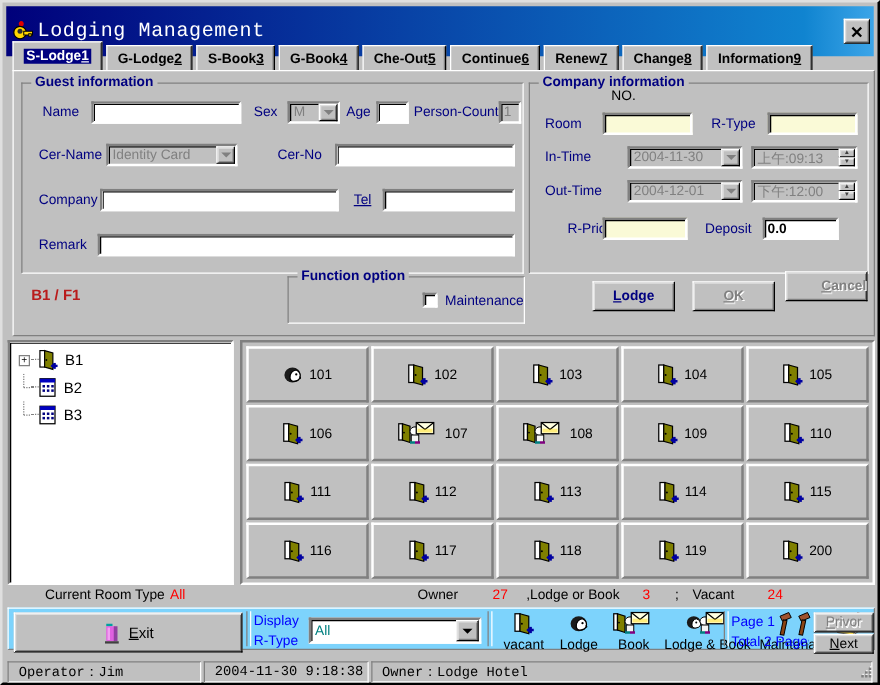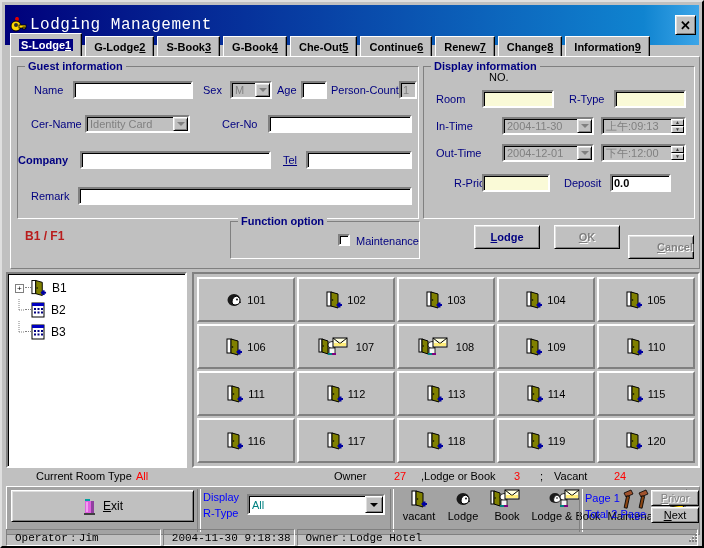--- a/index.html
+++ b/index.html
@@ -169,24 +169,24 @@
   }
   .cell .num{font-size:11px;color:#000;}
   
   .statusrow{
     position:absolute;left:4px;top:468px;width:694px;height:15px;
     font-size:11px;
   }
   .statusrow span{position:absolute;white-space:nowrap;}
   .red{color:#ff0000;}
   .toolbar{
-    position:absolute;left:4px;top:484px;width:694px;height:49px;
+    position:absolute;left:4px;top:484px;width:694px;height:34px;
     box-sizing:border-box;
     border:1px solid;border-color:#fff #808080 #808080 #fff;
-    background:#a3a3a3;
+    background:#7dd3fc;
   }
   .sep{position:absolute;width:2px;top:2px;bottom:2px;
     border-left:1px solid #808080;border-right:1px solid #fff;}
   .tbicon{display:flex;flex-direction:column;align-items:center;justify-content:flex-start;
     position:absolute;cursor:default;}
   .tbicon .cap{font-size:11px;margin-top:1px;white-space:nowrap;}
   .bluelbl{color:#0000ff;font-size:11px;position:absolute;white-space:nowrap;}
   .sbar{
     position:absolute;left:4px;top:527px;width:694px;height:17px;
     display:flex;align-items:center;
@@ -280,32 +280,32 @@
       <span class="combo dis" style="left:67px;top:48px;width:105px;height:18px;">
         <span>Identity Card</span>
         <span class="arrow">
             <i></i>
           </span>
       </span>
 
       <span class="lbl" style="left:204px;top:51px;">Cer-No</span>
       <span class="fld" style="left:250px;top:48px;width:144px;height:18px;"></span>
 
-      <span class="lbl" style="left:0;top:87px;font-weight:bold;">Company</span>
+      <span class="lbl" style="left:13px;top:87px;">Company</span>
       <span class="fld" style="left:62px;top:84px;width:191px;height:18px;"></span>
 
       <span class="lbl" style="left:265px;top:87px;text-decoration:underline;">Tel</span>
       <span class="fld" style="left:288px;top:84px;width:106px;height:18px;"></span>
 
       <span class="lbl" style="left:13px;top:123px;">Remark</span>
       <span class="fld" style="left:60px;top:120px;width:334px;height:18px;"></span>
     </div>
 
     <div class="grp" style="left:412px;top:9px;width:270px;height:151px;">
-      <span class="cap">Display information</span>
+      <span class="cap">Company information</span>
 
       <span style="position:absolute;left:65px;top:4px;font-size:11px;">NO.</span>
 
       <span class="lbl" style="left:12px;top:26px;">Room</span>
       <span class="fld yell" style="left:58px;top:23px;width:72px;height:18px;"></span>
 
       <span class="lbl" style="left:145px;top:26px;">R-Type</span>
       <span class="fld yell" style="left:190px;top:23px;width:72px;height:18px;"></span>
 
       <span class="lbl" style="left:12px;top:53px;">In-Time</span>
@@ -353,21 +353,21 @@
       <span class="lbl" style="left:125px;top:13px;">Maintenance</span>
     </div>
 
     <div id="actionbtns">
         <div class="btn blue" style="left: 463px; top: 168px; width: 66px; height: 24px;">
           <span><span class="u">L</span><span>odge</span></span>
         </div>
         <div class="btn dis" style="left: 543px; top: 168px; width: 66px; height: 24px;">
           <span><span class="u">O</span><span>K</span></span>
         </div>
-        <div class="btn dis" style="left: 617px; top: 178px; width: 66px; height: 24px; padding-left: 28px;">
+        <div class="btn dis" style="left: 617px; top: 160px; width: 66px; height: 24px; padding-left: 28px;">
           <span><span class="u">C</span><span>ancel</span></span>
         </div>
       </div>
   </div>
 
   <div class="treebox" id="treebox">
       <div class="tnode" style="left: 6px; top: 5px;">
         <span style="width: 11px; display: flex; align-items: center; justify-content: center;">
           <span class="tplus">+</span>
         </span>
@@ -737,21 +737,21 @@
               <rect x="1" y="1" width="4" height="14" fill="#fff" stroke="#000" stroke-width="1"></rect>
               <polygon points="5,1 12,3 12,17 5,15" fill="#808000" stroke="#000" stroke-width="1"></polygon>
               <circle cx="6.5" cy="9" r="0.8" fill="#000"></circle>
               <g fill="#0000a0">
                 <rect x="11" y="13" width="5" height="2"></rect>
                 <rect x="12.5" y="11.5" width="2" height="5"></rect>
                 <polygon points="10,14 13,11.5 13,16.5"></polygon>
               </g>
             </svg>
           </span>
-          <span class="num">120</span>
+          <span class="num">200</span>
         </div>
       </div>
   </div>
 
   <div class="statusrow">
     <span style="left:30px;top:0;">Current Room Type</span>
     <span class="red" style="left:130px;top:0;">All</span>
     <span style="left:328px;top:0;">Owner</span>
     <span class="red" style="left:388px;top:0;">27</span>
     <span style="left:415px;top:0;">,Lodge or Book</span>

